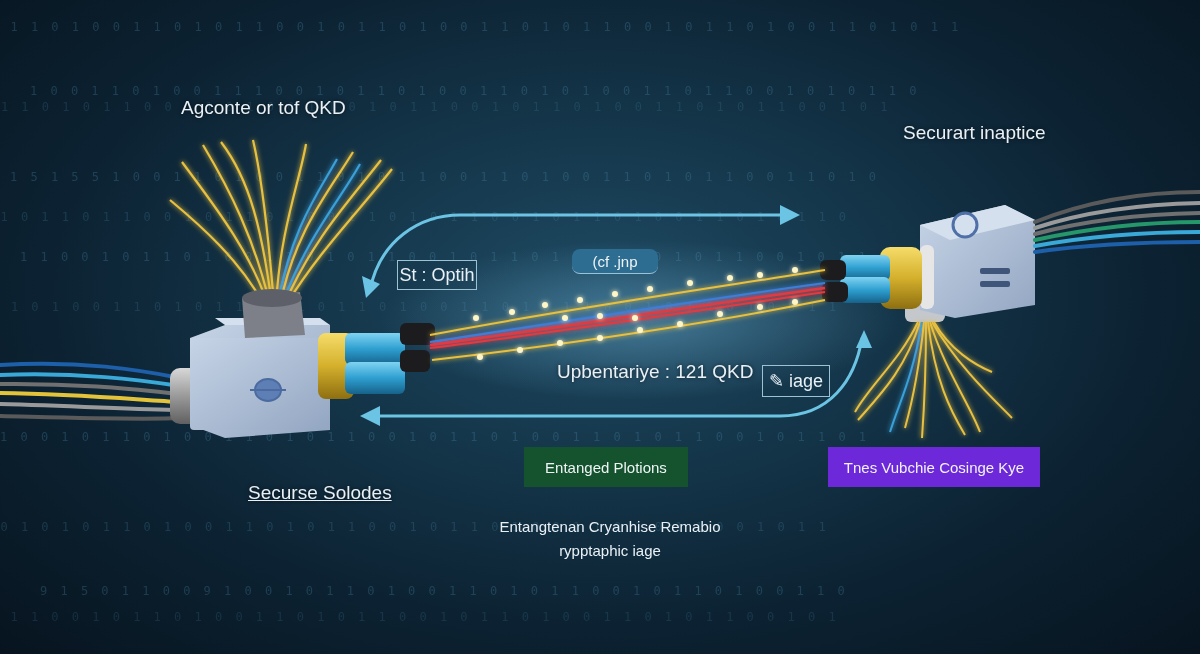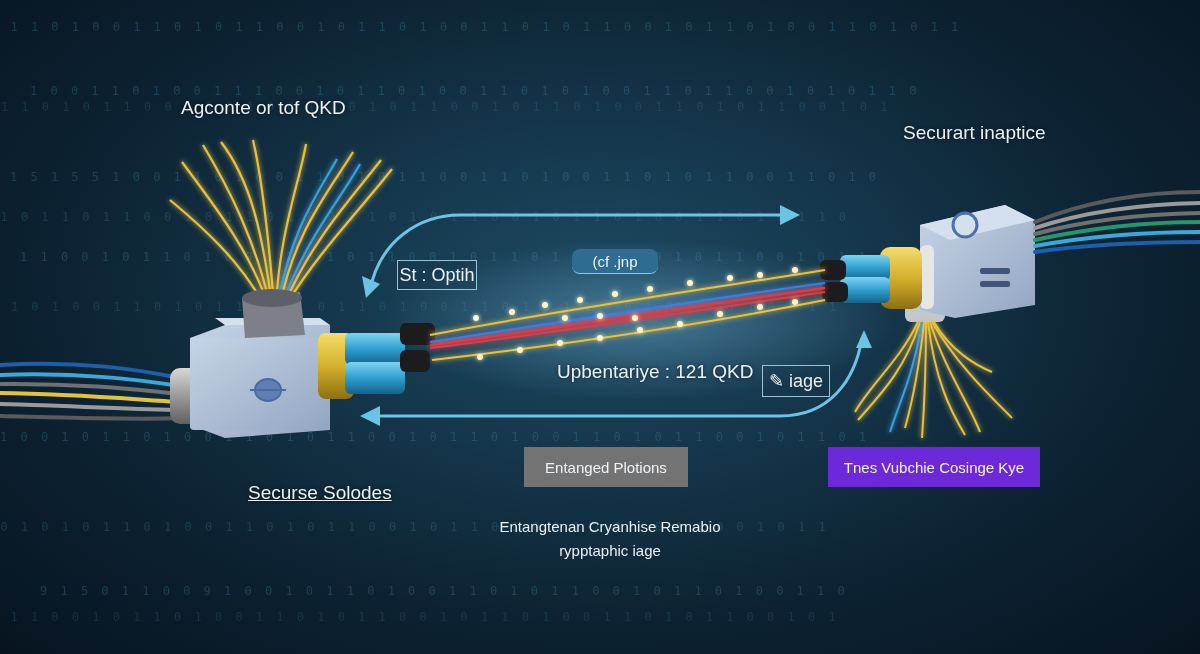--- a/index.html
+++ b/index.html
@@ -204,19 +204,19 @@
 
 <div class="label" style="left:152px;top:97px;">Agconte or tof QKD</div>
 <div class="label" style="left:874px;top:122px;">Securart inaptice</div>
 <div class="label" style="left:219px;top:482px;text-decoration:underline;">Securse Solodes</div>
 <div class="label" style="left:528px;top:361px;">Upbentariye : 121 QKD</div>
 
 <div class="box-outline" style="left:397px;top:260px;width:78px;height:28px;">St : Optih</div>
 <div class="box-fill" style="left:572px;top:249px;width:86px;height:24px;background:#2c6d91;border-bottom:1px solid #9cc2d6;border-radius:8px;">(cf .jnp</div>
 <div class="box-outline" style="left:762px;top:365px;width:66px;height:30px;">✎ iage</div>
 
-<div class="box-fill" style="left:524px;top:447px;width:164px;height:40px;background:#737373;">Entanged Plotions</div>
+<div class="box-fill" style="left:524px;top:447px;width:164px;height:40px;background:#14532d;">Entanged Plotions</div>
 <div class="box-fill" style="left:828px;top:447px;width:212px;height:40px;background:#6d28d9;">Tnes Vubchie Cosinge Kye</div>
 
 <div class="center-text" style="left:450px;top:515px;width:320px;">
   <div>Entangtenan Cryanhise Remabio</div>
   <div>rypptaphic iage</div>
 </div>
 
 </body></html>

